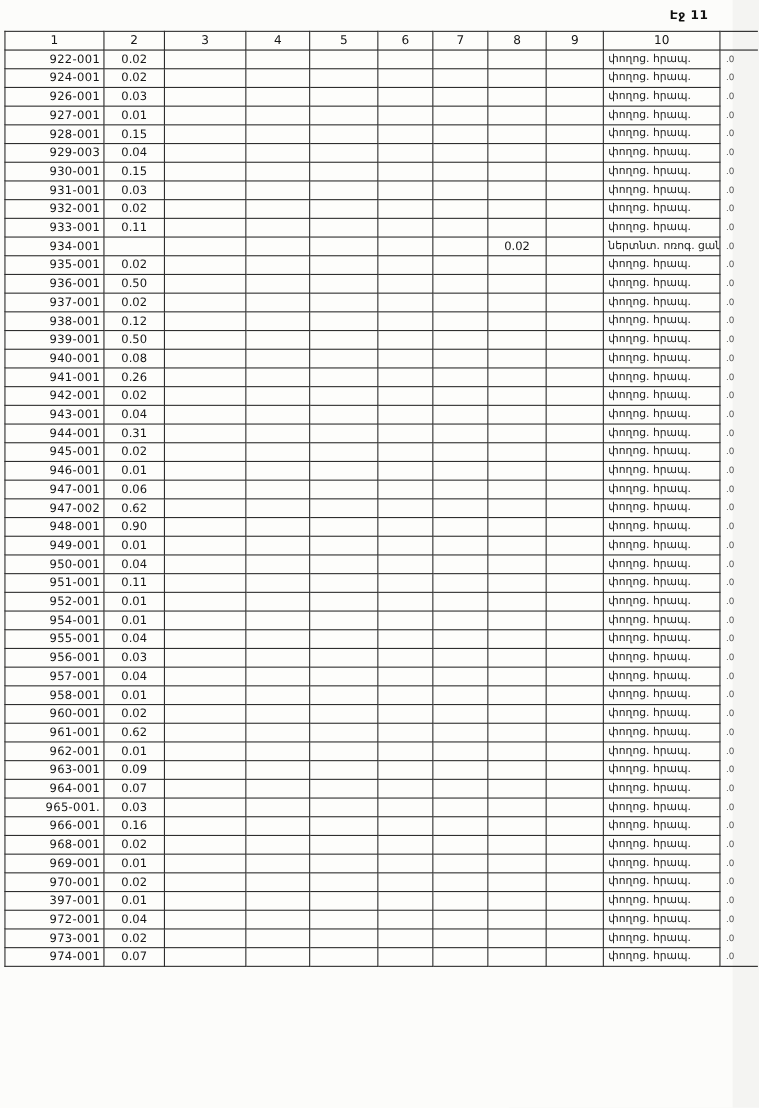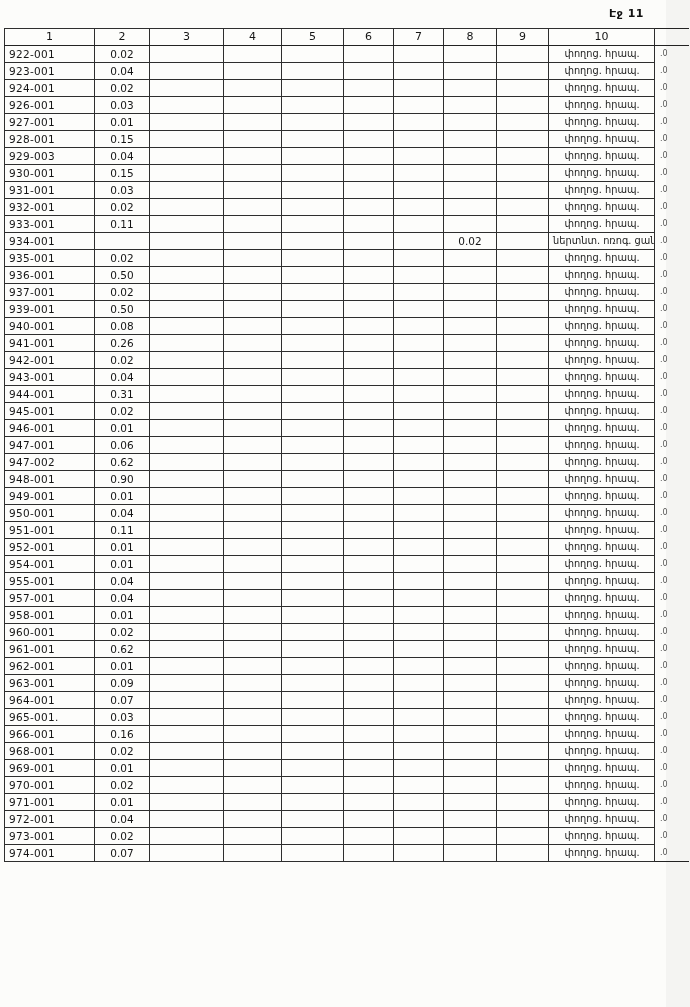--- a/index.html
+++ b/index.html
@@ -28,24 +28,24 @@
     line-height:16px;
     overflow:hidden;white-space:nowrap;
     box-sizing:border-box;
     vertical-align:middle;
     background:#fdfdfb;
   }
   .grid thead th{
     font-weight:normal;text-align:center;font-size:11px;height:17px;
     border-bottom:1px solid #222;
   }
-  td.c1{text-align:left;padding-left:4px;letter-spacing:0.3px;}
+  td.c1{text-align:right;padding-left:4px;letter-spacing:0.3px;}
   td.c2{text-align:center;}
   td.c8{text-align:center;}
-  td.c10{text-align:center;font-size:9.8px;color:#222;padding-left:4px;}
+  td.c10{text-align:left;font-size:9.8px;color:#222;padding-left:4px;}
   td.c11, th.c11{
     border:none;background:transparent;
     font-size:8px;color:#555;text-align:left;padding-left:5px;
   }
   
   table.grid{border:1.5px solid #222;border-right:none;}
 </style>
 </head>
 <body>
 
@@ -89,33 +89,20 @@
           <td class="c4"></td>
           <td class="c5"></td>
           <td class="c6"></td>
           <td class="c7"></td>
           <td class="c8"></td>
           <td class="c9"></td>
           <td class="c10">փողոց. հրապ.</td>
           <td class="c11">.0</td>
         </tr>
         <tr>
-          <td class="c1">923-001</td>
-          <td class="c2">0.04</td>
-          <td class="c3"></td>
-          <td class="c4"></td>
-          <td class="c5"></td>
-          <td class="c6"></td>
-          <td class="c7"></td>
-          <td class="c8"></td>
-          <td class="c9"></td>
-          <td class="c10">փողոց. հրապ.</td>
-          <td class="c11">.0</td>
-        </tr>
-        <tr>
           <td class="c1">924-001</td>
           <td class="c2">0.02</td>
           <td class="c3"></td>
           <td class="c4"></td>
           <td class="c5"></td>
           <td class="c6"></td>
           <td class="c7"></td>
           <td class="c8"></td>
           <td class="c9"></td>
           <td class="c10">փողոց. հրապ.</td>
@@ -271,20 +258,33 @@
           <td class="c4"></td>
           <td class="c5"></td>
           <td class="c6"></td>
           <td class="c7"></td>
           <td class="c8"></td>
           <td class="c9"></td>
           <td class="c10">փողոց. հրապ.</td>
           <td class="c11">.0</td>
         </tr>
         <tr>
+          <td class="c1">938-001</td>
+          <td class="c2">0.12</td>
+          <td class="c3"></td>
+          <td class="c4"></td>
+          <td class="c5"></td>
+          <td class="c6"></td>
+          <td class="c7"></td>
+          <td class="c8"></td>
+          <td class="c9"></td>
+          <td class="c10">փողոց. հրապ.</td>
+          <td class="c11">.0</td>
+        </tr>
+        <tr>
           <td class="c1">939-001</td>
           <td class="c2">0.50</td>
           <td class="c3"></td>
           <td class="c4"></td>
           <td class="c5"></td>
           <td class="c6"></td>
           <td class="c7"></td>
           <td class="c8"></td>
           <td class="c9"></td>
           <td class="c10">փողոց. հրապ.</td>
@@ -492,20 +492,33 @@
           <td class="c4"></td>
           <td class="c5"></td>
           <td class="c6"></td>
           <td class="c7"></td>
           <td class="c8"></td>
           <td class="c9"></td>
           <td class="c10">փողոց. հրապ.</td>
           <td class="c11">.0</td>
         </tr>
         <tr>
+          <td class="c1">956-001</td>
+          <td class="c2">0.03</td>
+          <td class="c3"></td>
+          <td class="c4"></td>
+          <td class="c5"></td>
+          <td class="c6"></td>
+          <td class="c7"></td>
+          <td class="c8"></td>
+          <td class="c9"></td>
+          <td class="c10">փողոց. հրապ.</td>
+          <td class="c11">.0</td>
+        </tr>
+        <tr>
           <td class="c1">957-001</td>
           <td class="c2">0.04</td>
           <td class="c3"></td>
           <td class="c4"></td>
           <td class="c5"></td>
           <td class="c6"></td>
           <td class="c7"></td>
           <td class="c8"></td>
           <td class="c9"></td>
           <td class="c10">փողոց. հրապ.</td>
@@ -648,21 +661,21 @@
           <td class="c4"></td>
           <td class="c5"></td>
           <td class="c6"></td>
           <td class="c7"></td>
           <td class="c8"></td>
           <td class="c9"></td>
           <td class="c10">փողոց. հրապ.</td>
           <td class="c11">.0</td>
         </tr>
         <tr>
-          <td class="c1">971-001</td>
+          <td class="c1">397-001</td>
           <td class="c2">0.01</td>
           <td class="c3"></td>
           <td class="c4"></td>
           <td class="c5"></td>
           <td class="c6"></td>
           <td class="c7"></td>
           <td class="c8"></td>
           <td class="c9"></td>
           <td class="c10">փողոց. հրապ.</td>
           <td class="c11">.0</td>

